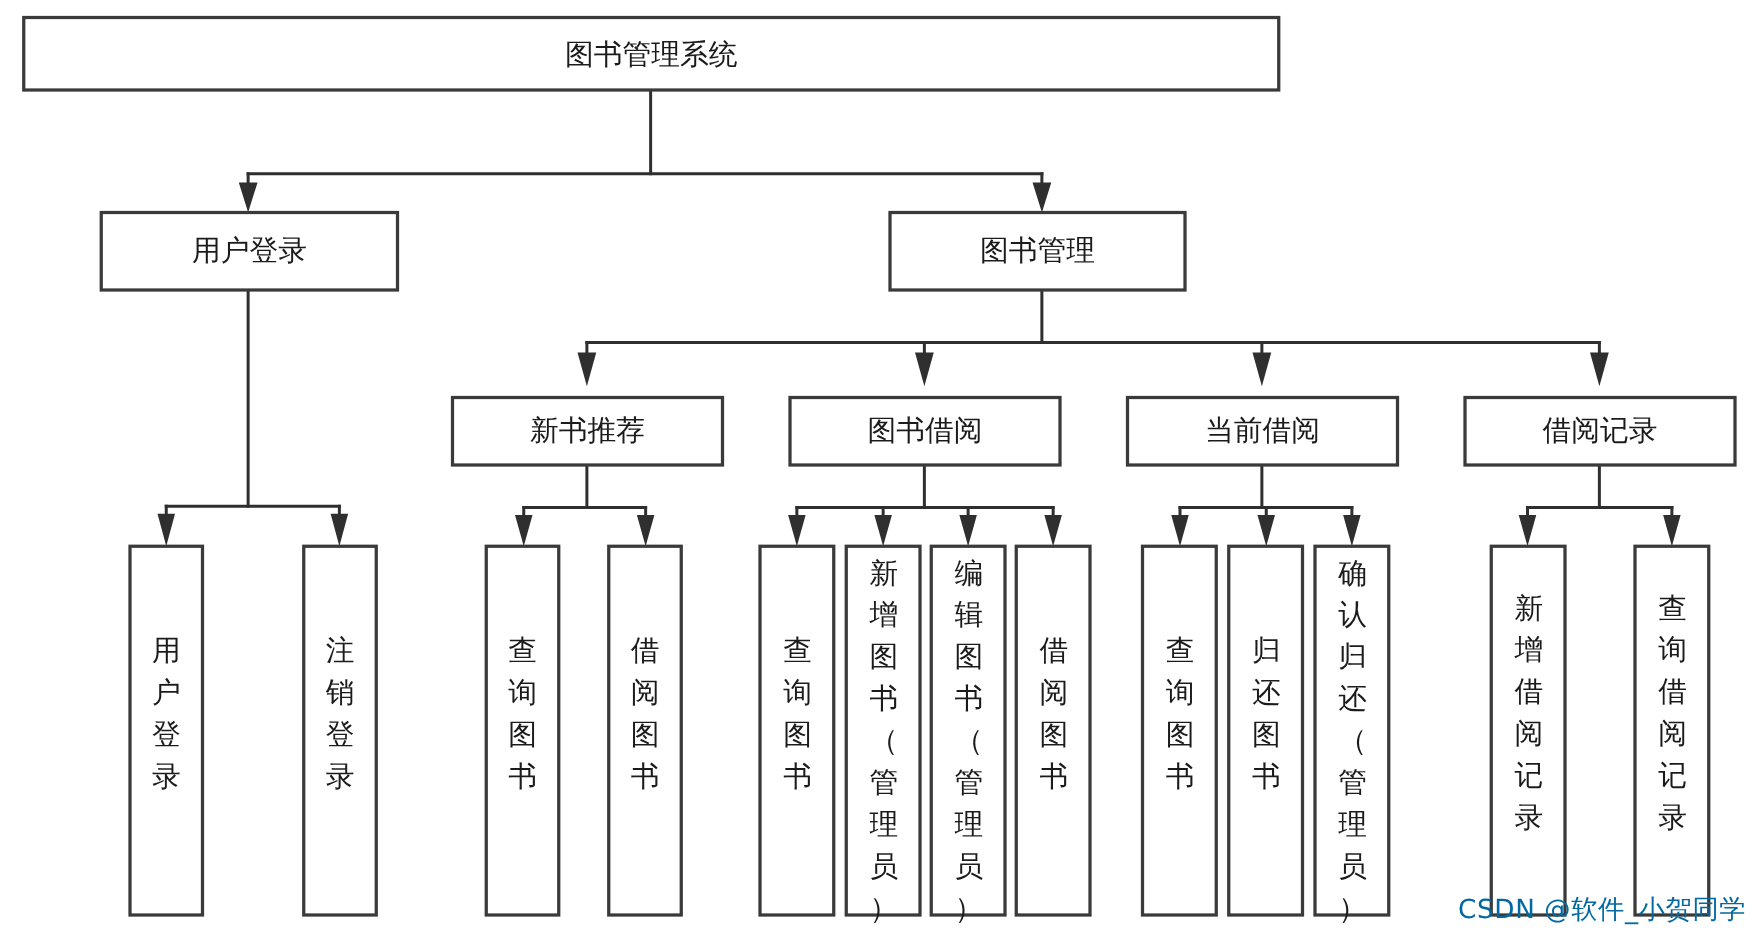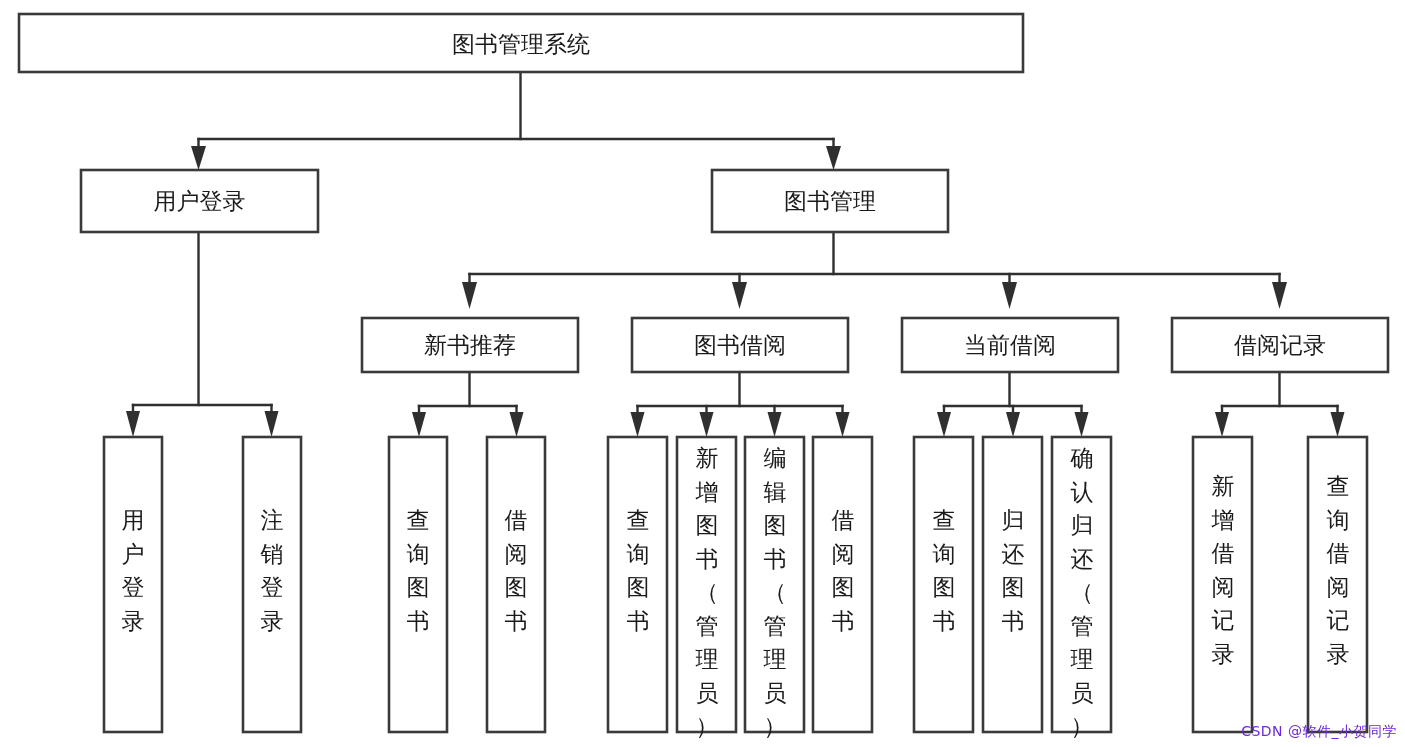--- a/index.html
+++ b/index.html
@@ -54,22 +54,22 @@
   }
   .edge-arrow {
     fill: #2f2f2f;
     stroke: none;
   }
   .watermark {
     position: absolute;
     right: 8px;
     bottom: 6px;
     font-family: "DejaVu Sans", "Liberation Sans", sans-serif;
-    font-size: 14px;
-    color: #6d28d9;
+    font-size: 21px;
+    color: #0369a1;
     white-space: nowrap;
     letter-spacing: 0.5px;
   }
 </style>
 </head>
 <body>
 
 <div id="diagram-root">
 
   <svg id="tree-svg" viewBox="0 0 1405 747" xmlns="http://www.w3.org/2000/svg">

